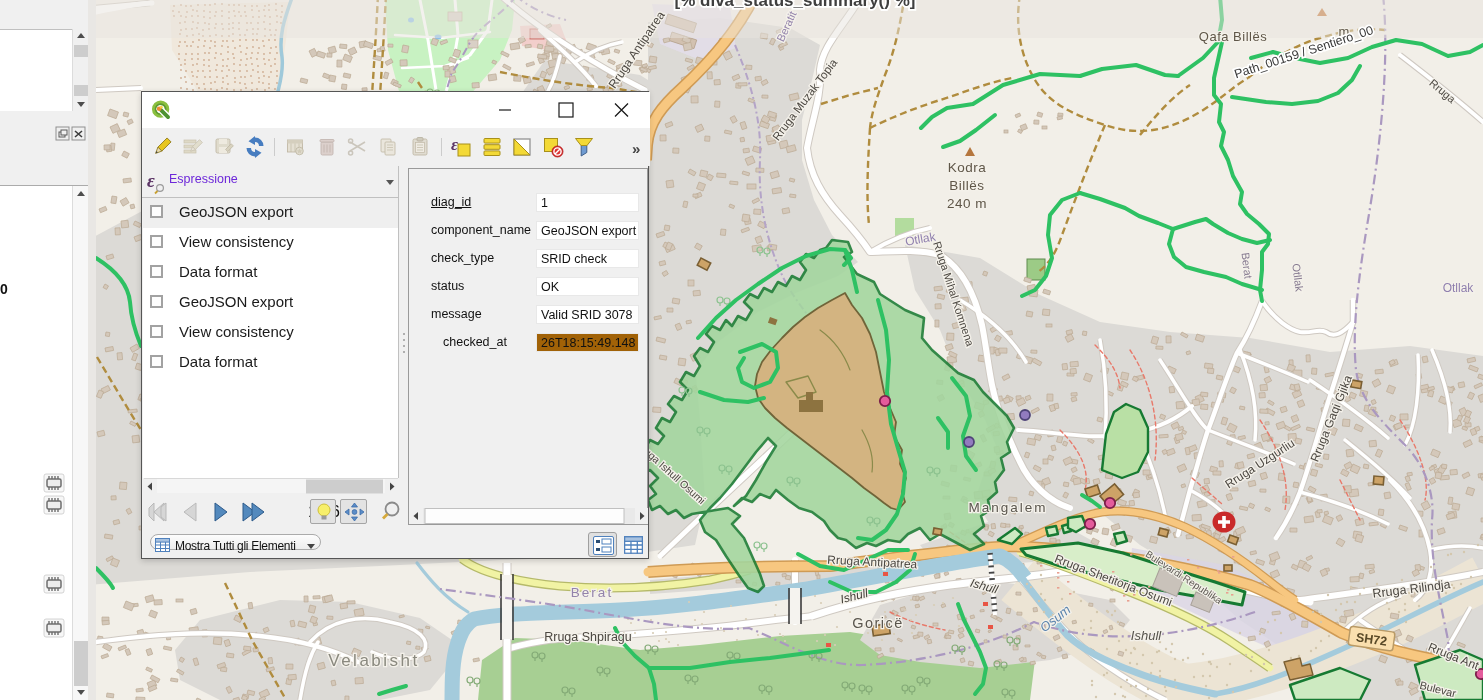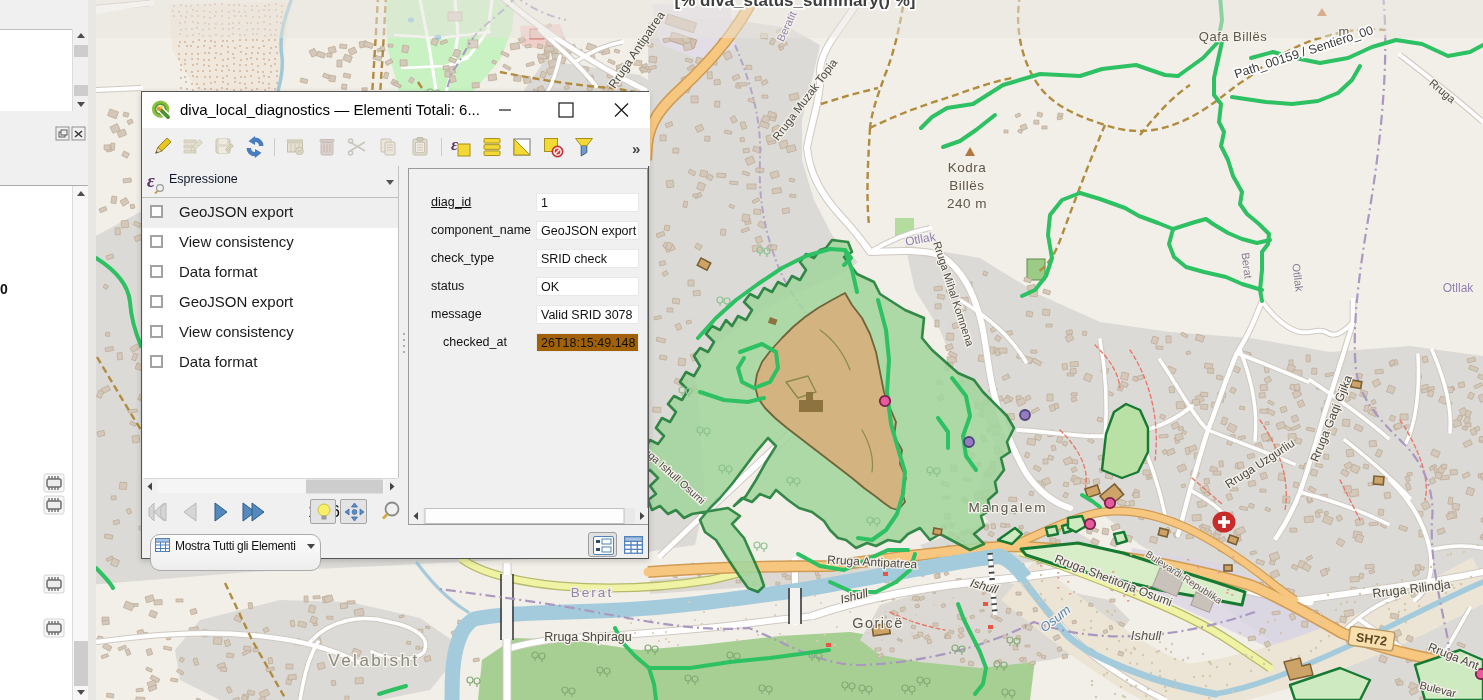--- a/index.html
+++ b/index.html
@@ -1984,21 +1984,20 @@
  <div style="position:absolute;left:0;top:0;width:508px;height:36px;background:#ffffff;">
   <div style="position:absolute;left:9px;top:8px;"><svg width="21" height="21" viewBox="0 0 24 24">
 <circle cx="11" cy="10.5" r="10" fill="#ffffff"></circle>
 <circle cx="11" cy="10.5" r="7.6" fill="none" stroke="#8bbf3f" stroke-width="4.6"></circle>
 <circle cx="11" cy="10.5" r="5.6" fill="none" stroke="#5b9930" stroke-width="2.2"></circle>
 <path d="M 10,10 L 20.5,20.5" stroke="#ffffff" stroke-width="7.5" stroke-linecap="round"></path>
 <path d="M 11.5,11.5 L 19.5,19.5" stroke="#4e9232" stroke-width="4.4" stroke-linecap="round"></path>
 <circle cx="9.3" cy="10" r="2.7" fill="#ef8b31"></circle>
           <circle cx="11.8" cy="8.2" r="1.6" fill="#fcd046"></circle>
 </svg></div>
-  <div style="position:absolute;left:38px;top:9px;font:15px 'Liberation Sans';color:#000;">diva_local_diagnostics — Elementi Totali: 6...</div>
   <svg style="position:absolute;left:350px;top:0" width="158" height="36">
     <line x1="7" y1="18" x2="19" y2="18" stroke="#1a1a1a" stroke-width="1.2"></line>
     <rect x="67" y="11" width="14" height="14" fill="none" stroke="#1a1a1a" stroke-width="1.2"></rect>
     <path d="M 123,11.5 L 136,24.5 M 136,11.5 L 123,24.5" stroke="#1a1a1a" stroke-width="1.3"></path>
   </svg>
  </div>
  <div style="position:absolute;left:0;top:36px;width:508px;height:38px;background:#f0f0f0;">
       <svg style="position:absolute;left:9px;top:8px" width="22" height="22" viewBox="0 0 22 22">
         <g transform="rotate(45 11 11)">
           <rect x="8.2" y="1" width="5.6" height="13" fill="#e8c61f" stroke="#8a7414" stroke-width="0.8"></rect>
@@ -2108,21 +2107,21 @@
         </g>
       </svg>
       <div style="position:absolute;left:490px;top:12px;font:bold 15px 'Liberation Sans';color:#444;letter-spacing:-1px;">»</div>
     </div>
  <div style="position:absolute;left:0;top:74px;width:508px;height:1px;"></div>
  <svg style="position:absolute;left:5px;top:79px" width="24" height="24">
       <text x="0" y="16" font-size="19" font-style="italic" font-weight="bold" fill="#5c3566" font-family="Liberation Serif">ε</text>
       <circle cx="13" cy="17" r="3.4" fill="none" stroke="#9a9a9a" stroke-width="1.2"></circle>
       <line x1="10.5" y1="20" x2="8" y2="22.5" stroke="#c8a030" stroke-width="1.8"></line>
     </svg>
- <div style="position:absolute;left:27px;top:80px;font:12.5px 'Liberation Sans';color:#0f172a;">Espressione</div>
+ <div style="position:absolute;left:27px;top:80px;font:12.5px 'Liberation Sans';color:#6d28d9;">Espressione</div>
  <svg style="position:absolute;left:244px;top:88px" width="9" height="6">
       <path d="M 0,0 L 8,0 L 4,5 Z" fill="#555"></path>
     </svg>
  <div style="position:absolute;left:0;top:105px;width:256px;height:1px;background:#c0c0c0;"></div>
  <div style="position:absolute;left:1px;top:106px;width:255px;height:280px;background:#ffffff;"></div>
  <div style="position:absolute;left:1px;top:106px;width:255px;height:30px;background:#efefef;">
       <div style="position:absolute;left:7px;top:7px;width:13px;height:13px;background:#fdfdfd;border:2px solid #a2a2a2;"></div>
       <div style="position:absolute;left:36px;top:5px;font:15px 'Liberation Sans';color:#1a1a1a;">GeoJSON export</div>
     </div>
     <div style="position:absolute;left:1px;top:136px;width:255px;height:30px;background:#ffffff;">
@@ -2213,21 +2212,21 @@
           <path d="M 4,12 L 8,9 L 8,15 Z"></path>
           <path d="M 23,12 L 19,9 L 19,15 Z"></path>
           <circle cx="13.5" cy="12" r="2.4"></circle>
         </g>
       </svg></div>
 <svg style="position:absolute;left:238px;top:408px" width="22" height="22">
       <circle cx="12" cy="9" r="6.5" fill="none" stroke="#8a8a8a" stroke-width="1.8"></circle>
       <line x1="7.5" y1="14" x2="3" y2="18.5" stroke="#d5a93c" stroke-width="2.8"></line>
     </svg>
 
-<div style="position:absolute;left:8px;top:442px;width:171px;height:37px;background:linear-gradient(#fdfdfd,#ededed);border:1px solid #ababab;border-radius:10px;">
+<div style="position:absolute;left:8px;top:442px;width:171px;height:16px;background:linear-gradient(#fdfdfd,#ededed);border:1px solid #ababab;border-radius:10px;">
  <svg style="position:absolute;left:4px;top:3px" width="15" height="14" viewBox="0 0 15 14">
         <g fill="none" stroke="#4f81bd">
           <rect x="0.5" y="0.5" width="14" height="13" fill="#fff"></rect>
           <rect x="0.5" y="0.5" width="14" height="3.6" fill="#a8c2e0"></rect>
           <path d="M 0.5,7 h14 M 0.5,10.5 h14 M 5.5,4 v10 M 10.5,4 v10"></path>
         </g>
       </svg>
  <div style="position:absolute;left:24px;top:4px;font:12px 'Liberation Sans';color:#111;letter-spacing:-0.3px;">Mostra Tutti gli Elementi</div>
  <svg style="position:absolute;right:4px;top:9px" width="9" height="6">
         <path d="M 0,0 L 8,0 L 4,5 Z" fill="#444"></path>

